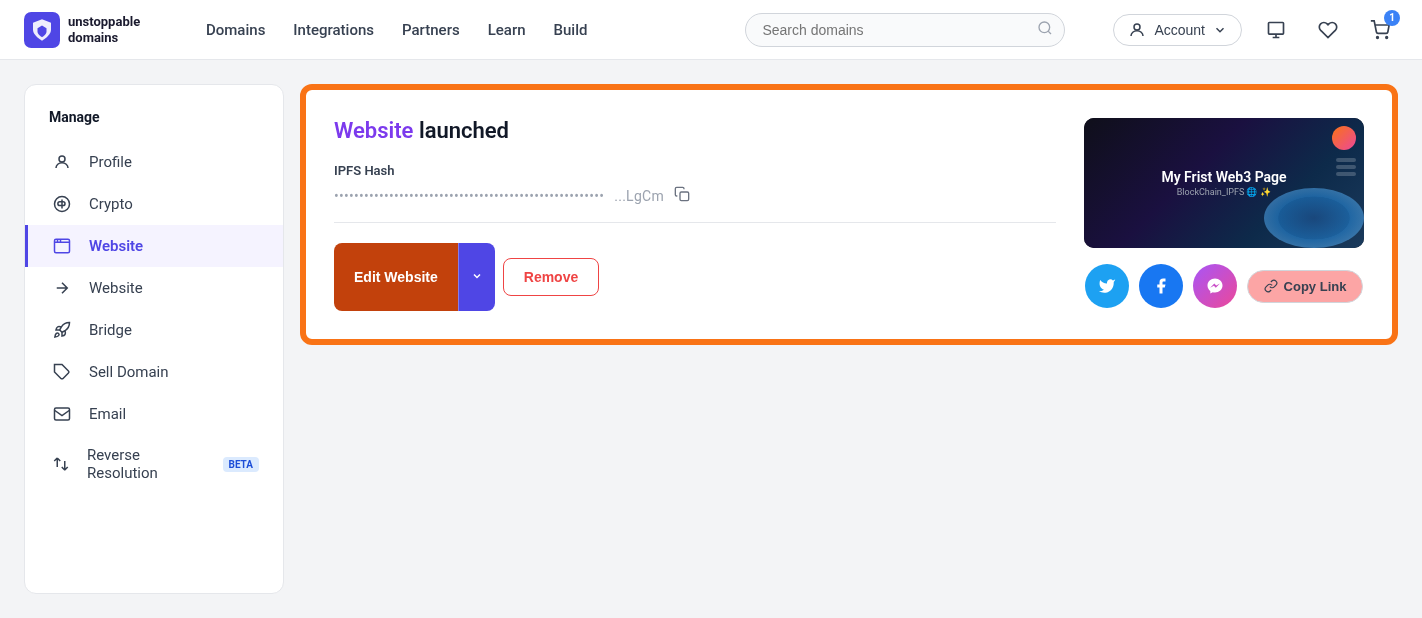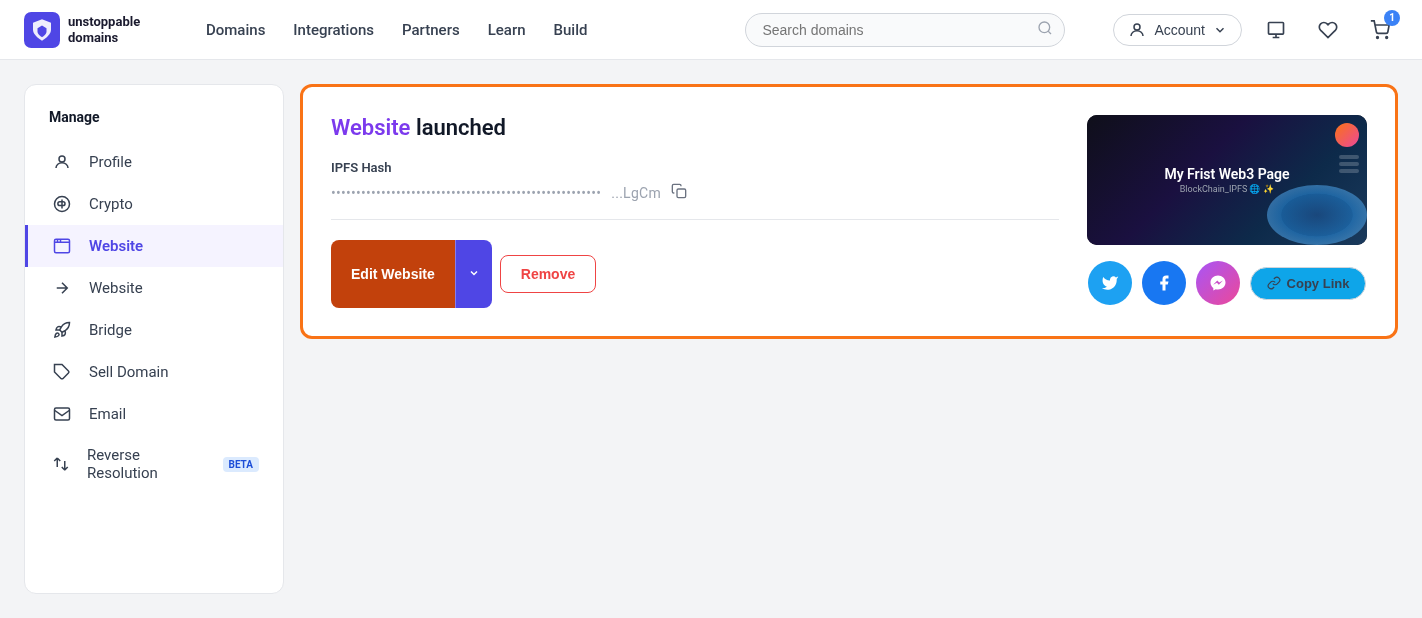--- a/index.html
+++ b/index.html
@@ -174,21 +174,21 @@
     
     .content-area {
       flex: 1;
       display: flex;
       flex-direction: column;
       gap: 16px;
     }
     .website-card {
       background: #fff;
       border-radius: 12px;
-      border: 3px solid #f97316;
+      border: 6px solid #f97316;
       padding: 28px;
       display: flex;
       gap: 28px;
       justify-content: space-between;
     }
     .website-main {
       flex: 1;
     }
     .website-title {
       font-size: 22px;
@@ -357,21 +357,21 @@
       display: flex;
       align-items: center;
       gap: 6px;
       border: 1.5px solid #d1d5db;
       border-radius: 24px;
       padding: 8px 16px;
       font-size: 13px;
       font-weight: 600;
       color: #374151;
       cursor: pointer;
-      background: #0ea5e9;
+      background: #fca5a5;
     }
   </style>
 </head>
 <body>
 
 <nav class="navbar">
   <a class="logo-area" href="#">
     <svg class="logo-icon" viewBox="0 0 40 40" fill="none" xmlns="http://www.w3.org/2000/svg">
       <rect width="40" height="40" rx="8" fill="#4f46e5"></rect>
       <path d="M10 12 L20 8 L30 12 L30 20 C30 26 20 32 20 32 C20 32 10 26 10 20 Z" fill="white" opacity="0.9"></path>

